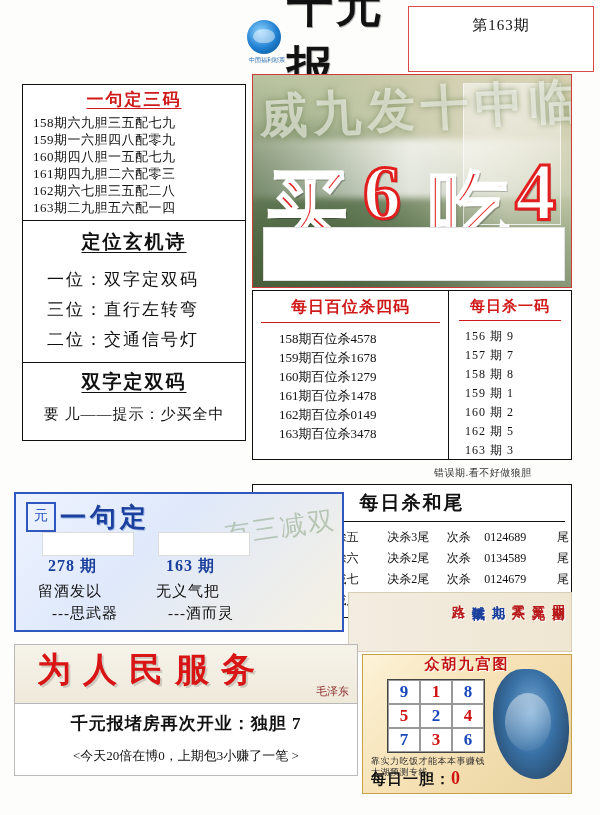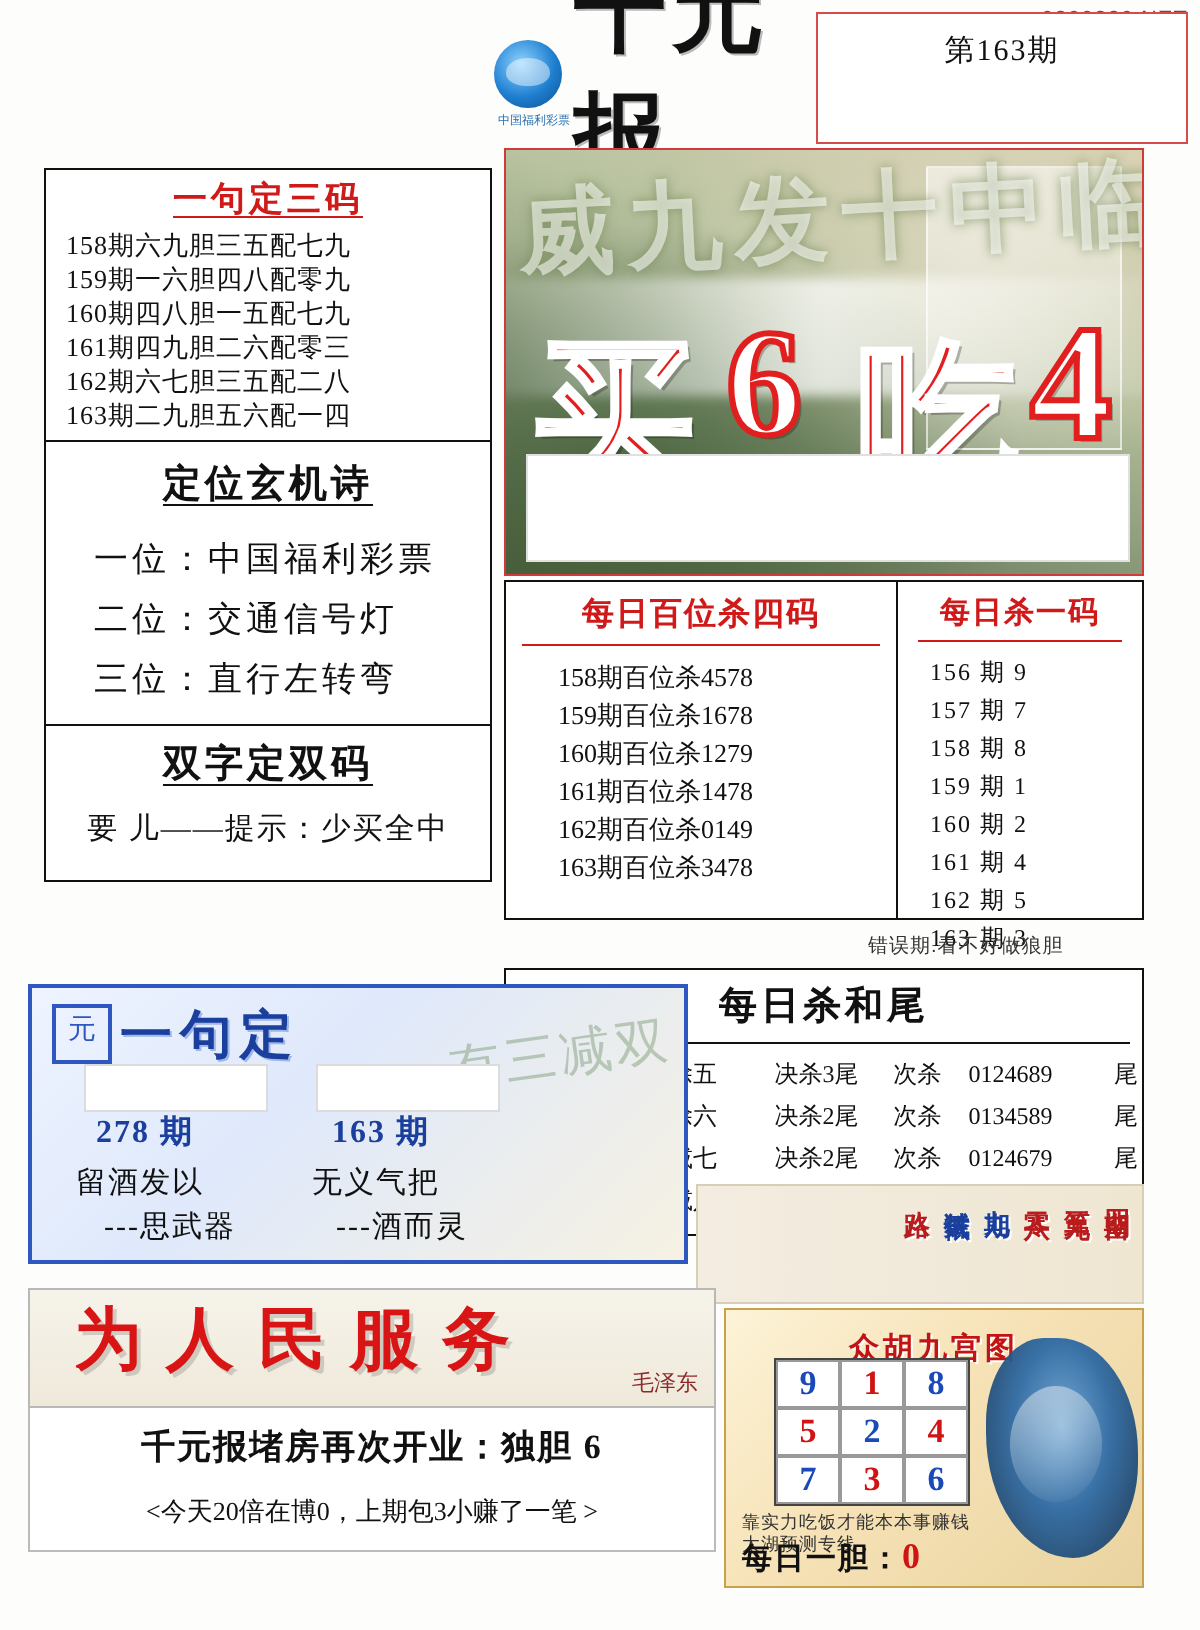--- a/index.html
+++ b/index.html
@@ -509,21 +509,21 @@
     background: linear-gradient(135deg, #fdf3d8 0%, #f6e2b6 45%, #e9d3a0 100%);
     overflow: hidden;
   }
   .jiugong .ttl {
     text-align: center;
     font-family: "Liberation Serif", serif;
     font-size: 15px;
     font-weight: bold;
     color: #c21414;
     letter-spacing: 2px;
-    padding-top: 10px;
+    padding-top: 0;
     text-shadow: 1px 1px 0 #fff;
   }
   .jiugong .grid {
     position: absolute;
     left: 24px; top: 24px;
     width: 96px; height: 72px;
     display: grid;
     grid-template-columns: repeat(3, 1fr);
     grid-template-rows: repeat(3, 1fr);
     border: 1px solid #444;
@@ -619,23 +619,23 @@
       <div>160期四八胆一五配七九</div>
       <div>161期四九胆二六配零三</div>
       <div>162期六七胆三五配二八</div>
       <div>163期二九胆五六配一四</div>
     </div>
   </div>
 
   <div class="panel p-dingwei">
     <div class="p-title-black">定位玄机诗</div>
     <div class="verse">
-      <div>一位：中国福利彩票</div>
+      <div>一位：双字定双码</div>
+      <div>三位：直行左转弯</div>
       <div>二位：交通信号灯</div>
-      <div>三位：直行左转弯</div>
     </div>
   </div>
 
   <div class="panel p-shuangzi">
     <div class="p-title-black">双字定双码</div>
     <div class="hint">要 儿——提示：少买全中</div>
   </div>
 
   <div class="poster">
     <div class="scenery"></div>
@@ -662,21 +662,20 @@
   </div>
 
   <div class="panel p-shayima">
     <div class="ttl">每日杀一码</div>
     <div class="rows">
       <div>156 期 9</div>
       <div>157 期 7</div>
       <div>158 期 8</div>
       <div>159 期 1</div>
       <div>160 期 2</div>
-      <div>161 期 4</div>
       <div>162 期 5</div>
       <div>163 期 3</div>
     </div>
   </div>
 
   <div class="note-wrong">错误期.看不好做狼胆</div>
 
   <div class="panel p-shahewei">
     <div class="ttl">每日杀和尾</div>
     <div class="hr"></div>
@@ -742,21 +741,21 @@
       <div class="vcol">八路</div>
     </div>
   </div>
 
   <div class="banner">
     <div class="slogan">为人民服务</div>
     <div class="sig">毛泽东</div>
   </div>
 
   <div class="promo">
-    <div class="l1">千元报堵房再次开业：独胆 6</div>
+    <div class="l1">千元报堵房再次开业：独胆 7</div>
     <div class="l2">&lt;今天20倍在博0，上期包3小赚了一笔 &gt;</div>
   </div>
 
   <div class="jiugong">
     <div class="ttl">众胡九宫图</div>
     <div class="fish"></div>
     <div class="grid">
       <div>9</div>
       <div>1</div>
       <div>8</div>

